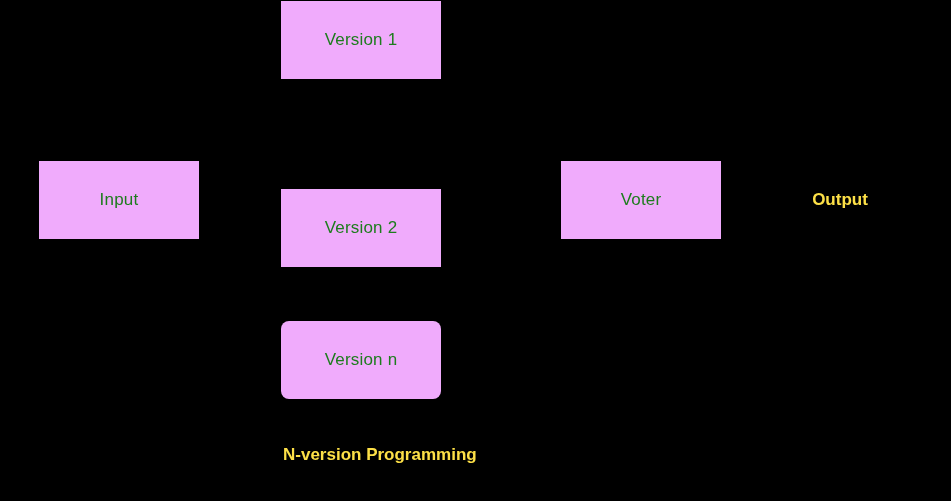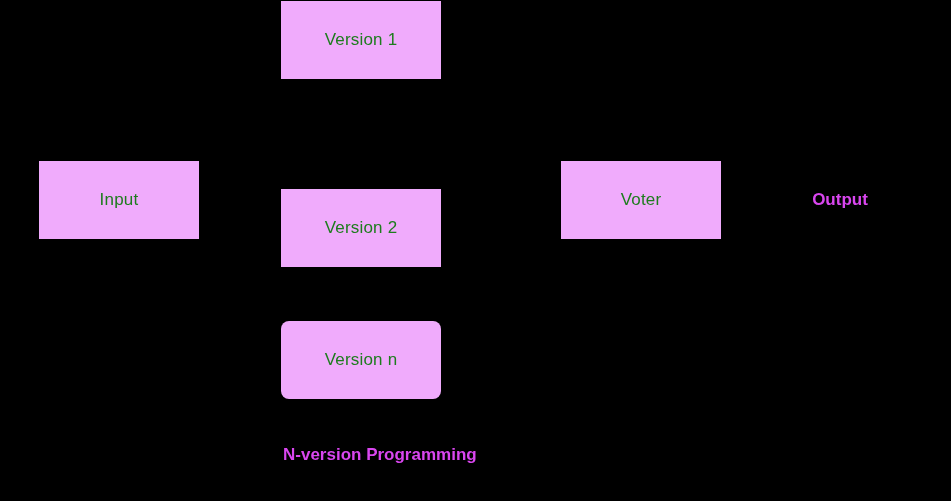--- a/index.html
+++ b/index.html
@@ -30,21 +30,21 @@
     color: #1e7c1e;
     letter-spacing: 0.2px;
   }
   .box-input     { left: 0px;   top: 161px; margin-left: 39px; }
   .box-version-1 { left: 281px; top: 1px;   }
   .box-version-2 { left: 281px; top: 161px; margin-top: 28px; }
   .box-version-n { left: 281px; top: 321px; border-radius: 8px; }
   .box-voter     { left: 561px; top: 161px; align-items: center; }
   .floating-label {
     position: absolute;
-    color: #d946ef;
+    color: #fde047;
     font-weight: bold;
     white-space: nowrap;
   }
   .output-label {
     left: 840px;
     top: 200px;
     transform: translate(-50%, -50%);
     font-size: 17px;
   }
   .caption-label {

